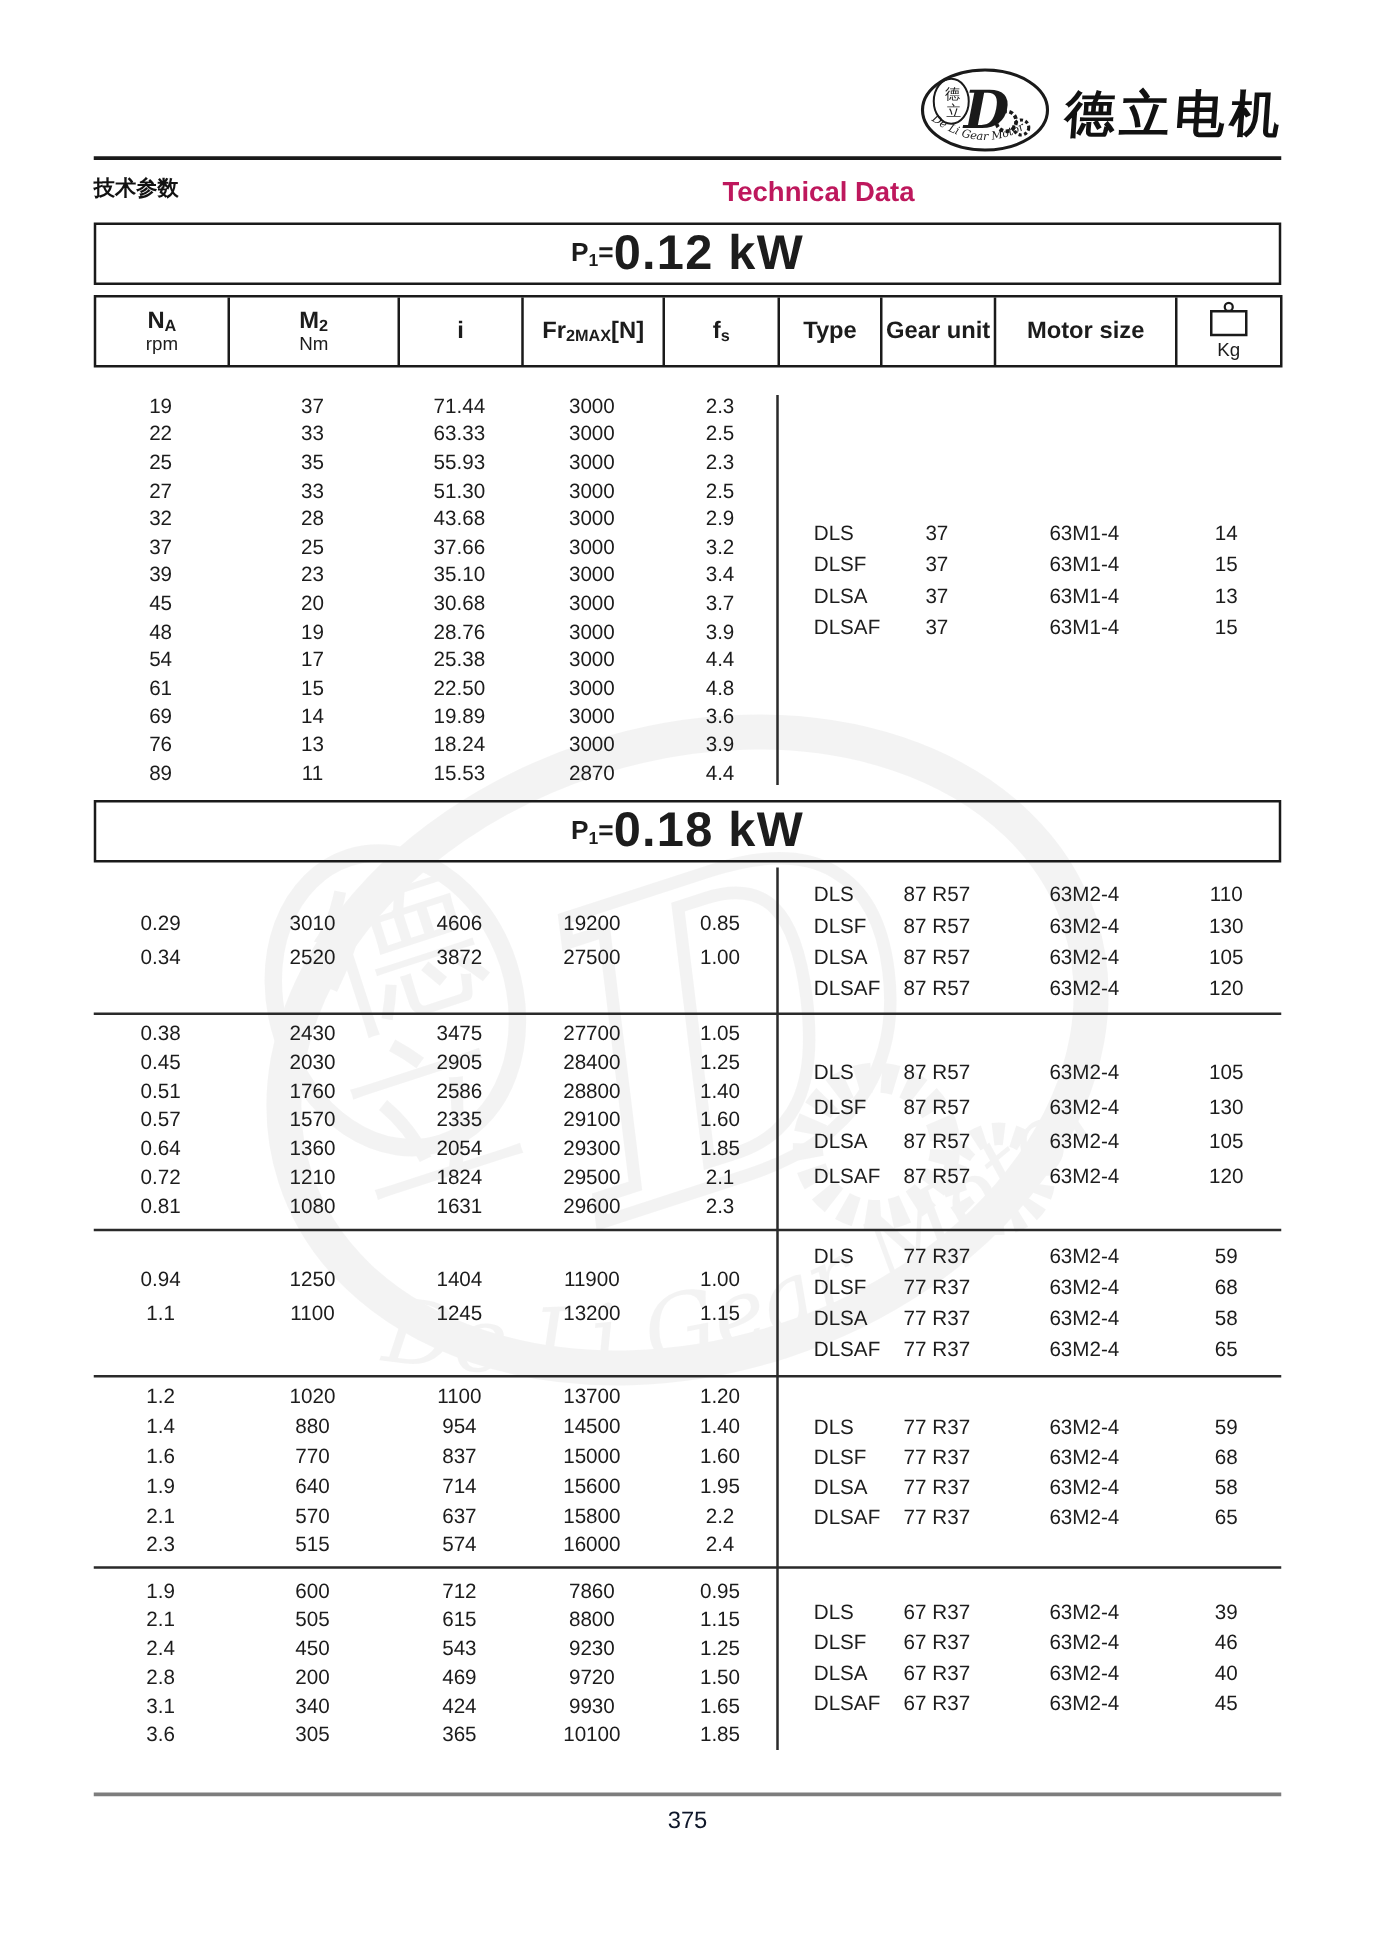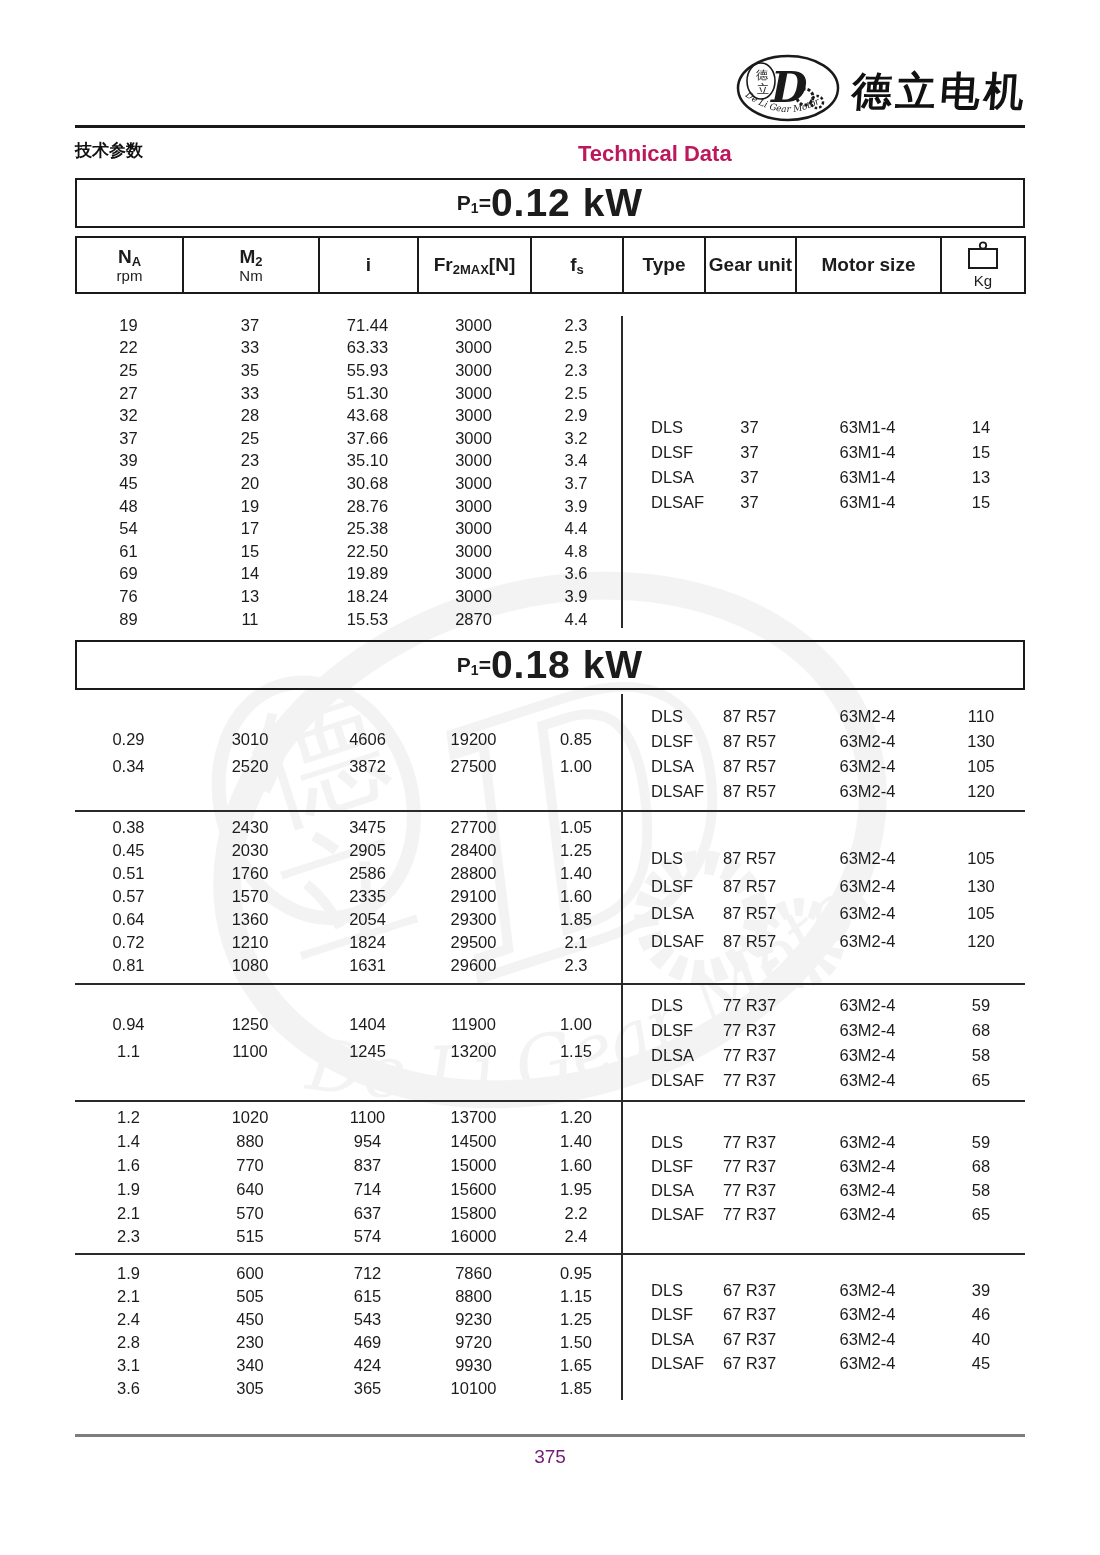--- a/index.html
+++ b/index.html
@@ -39,21 +39,21 @@
   .tgrid{position:absolute;left:622px;width:400px;display:grid;
     grid-template-columns:82px 91px 145px 82px;}
   .tgrid>div{display:flex;align-items:center;justify-content:center;font-size:16.5px;color:#1c1c1c;}
   .tgrid>.tleft{justify-content:flex-start;padding-left:29px;}
 
   .vdiv{position:absolute;width:2px;background:#2a2a2a;left:621px;}
   .hsep{position:absolute;left:75px;width:950px;height:2px;background:#2a2a2a;}
 
   
   .footer-rule{position:absolute;left:75px;top:1434px;width:950px;height:3px;background:#7d7d7d;}
-  .page-number{position:absolute;left:75px;top:1446px;width:950px;text-align:center;font-size:19px;color:#701a75;}
+  .page-number{position:absolute;left:75px;top:1446px;width:950px;text-align:center;font-size:19px;color:#0f172a;}
 
   
   .watermark{position:absolute;left:170px;top:520px;opacity:0.07;pointer-events:none;}
 </style>
 </head>
 <body>
 
 <div class="page">
 
   <svg class="watermark" width="760" height="640" viewBox="0 0 760 640">
@@ -415,21 +415,21 @@
       <div>505</div>
       <div>615</div>
       <div>8800</div>
       <div>1.15</div>
       <div>2.4</div>
       <div>450</div>
       <div>543</div>
       <div>9230</div>
       <div>1.25</div>
       <div>2.8</div>
-      <div>230</div>
+      <div>200</div>
       <div>469</div>
       <div>9720</div>
       <div>1.50</div>
       <div>3.1</div>
       <div>340</div>
       <div>424</div>
       <div>9930</div>
       <div>1.65</div>
       <div>3.6</div>
       <div>305</div>

